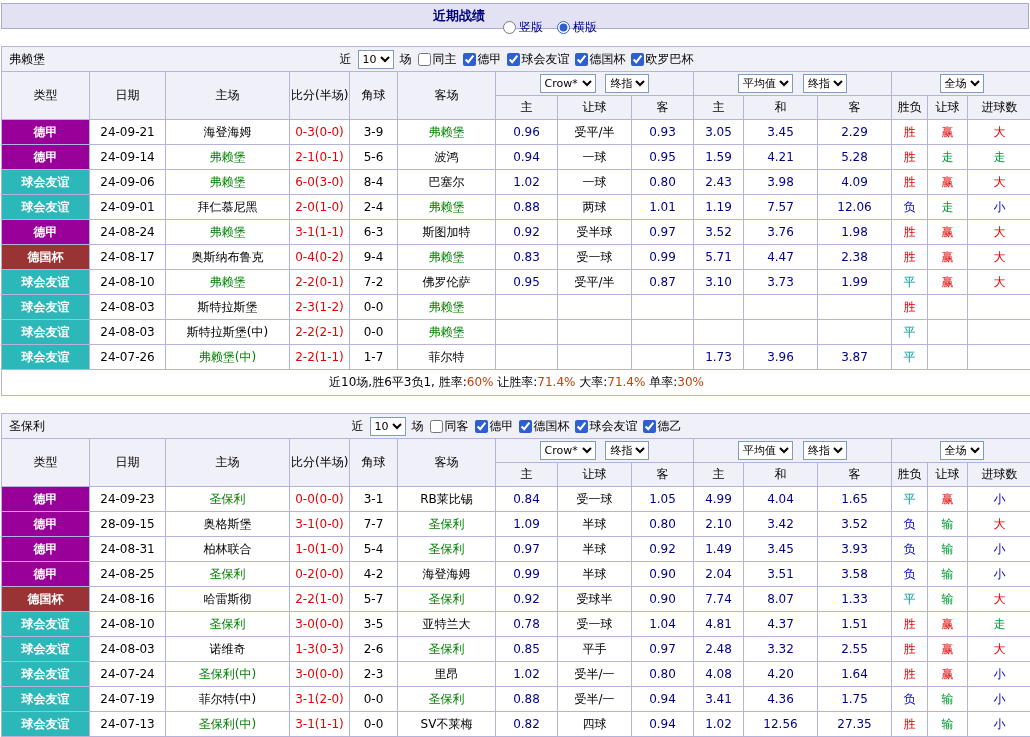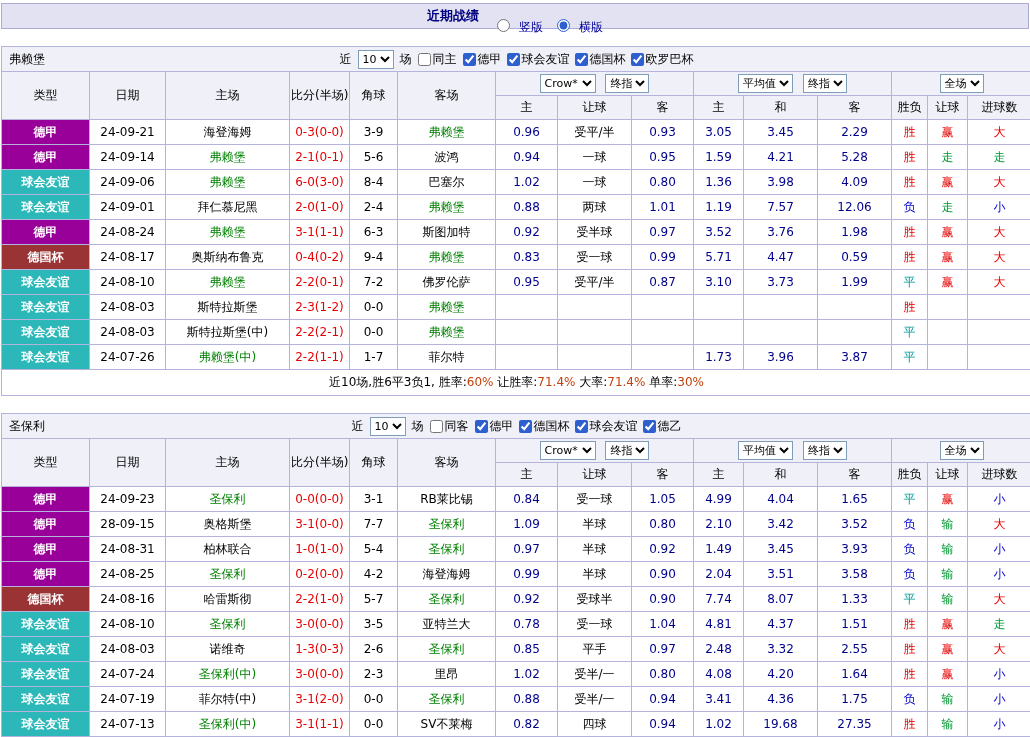--- a/index.html
+++ b/index.html
@@ -16,21 +16,21 @@
     margin: 3px 1px 0;
     background: #E2E2F2;
     border: 1px solid #ABABD6;
     display: flex;
     align-items: center;
     justify-content: center;
     gap: 18px;
   }
   .topbar .title { color: #000080; font-weight: bold; font-size: 13px; }
   .radios { display: inline-flex; gap: 14px; }
-  .radios label { display: inline-flex; gap: 9px; color: #000099; cursor: pointer; margin-top: 23px; }
+  .radios label { display: inline-flex; align-items: center; gap: 3px; color: #000099; cursor: pointer; margin-top: 23px; }
   input[type=radio], input[type=checkbox] { accent-color: #2E5FCE; margin: 0; width: 13px; height: 13px; }
 
   .section { margin: 17px 1px 0; }
   table.grid { width: 100%; border-collapse: collapse; table-layout: fixed; }
   .grid th, .grid td {
     border: 1px solid #B3B3DB;
     text-align: center;
     padding: 0 1px;
     white-space: nowrap;
     overflow: hidden;
@@ -203,21 +203,21 @@
   <tr>
     <td class="league" style="background: rgb(44, 184, 184);">球会友谊</td>
     <td class="date">24-09-06</td>
     <td class="team hl">弗赖堡</td>
     <td class="score">6-0(3-0)</td>
     <td class="corner">8-4</td>
     <td class="team">巴塞尔</td>
     <td class="odds">1.02</td>
     <td class="hand">一球</td>
     <td class="odds">0.80</td>
-    <td class="odds">1.36</td>
+    <td class="odds">2.43</td>
     <td class="odds">3.98</td>
     <td class="odds">4.09</td>
     <td class="res" style="color: rgb(230, 0, 0);">胜</td>
     <td class="res" style="color: rgb(230, 0, 0);">赢</td>
     <td class="res" style="color: rgb(230, 0, 0);">大</td>
   </tr>
 
   <tr>
     <td class="league" style="background: rgb(44, 184, 184);">球会友谊</td>
     <td class="date">24-09-01</td>
@@ -259,21 +259,21 @@
     <td class="date">24-08-17</td>
     <td class="team">奥斯纳布鲁克</td>
     <td class="score">0-4(0-2)</td>
     <td class="corner">9-4</td>
     <td class="team hl">弗赖堡</td>
     <td class="odds">0.83</td>
     <td class="hand">受一球</td>
     <td class="odds">0.99</td>
     <td class="odds">5.71</td>
     <td class="odds">4.47</td>
-    <td class="odds">0.59</td>
+    <td class="odds">2.38</td>
     <td class="res" style="color: rgb(230, 0, 0);">胜</td>
     <td class="res" style="color: rgb(230, 0, 0);">赢</td>
     <td class="res" style="color: rgb(230, 0, 0);">大</td>
   </tr>
 
   <tr>
     <td class="league" style="background: rgb(44, 184, 184);">球会友谊</td>
     <td class="date">24-08-10</td>
     <td class="team hl">弗赖堡</td>
     <td class="score">2-2(0-1)</td>
@@ -602,21 +602,21 @@
     <td class="league" style="background: rgb(44, 184, 184);">球会友谊</td>
     <td class="date">24-07-13</td>
     <td class="team hl">圣保利(中)</td>
     <td class="score">3-1(1-1)</td>
     <td class="corner">0-0</td>
     <td class="team">SV不莱梅</td>
     <td class="odds">0.82</td>
     <td class="hand">四球</td>
     <td class="odds">0.94</td>
     <td class="odds">1.02</td>
-    <td class="odds">19.68</td>
+    <td class="odds">12.56</td>
     <td class="odds">27.35</td>
     <td class="res" style="color: rgb(230, 0, 0);">胜</td>
     <td class="res" style="color: rgb(0, 153, 51);">输</td>
     <td class="res" style="color: rgb(0, 0, 204);">小</td>
   </tr>
 </tbody>
       <tfoot>
         <tr>
           <td colspan="15" class="summary"><span>近10场,胜4平2负4, </span><span> 胜率:</span><span class="pct">40%</span><span> 让胜率:</span><span class="pct">40%</span><span> 大率:</span><span class="pct">40%</span><span> 单率:</span><span class="pct">30%</span></td>
         </tr>

